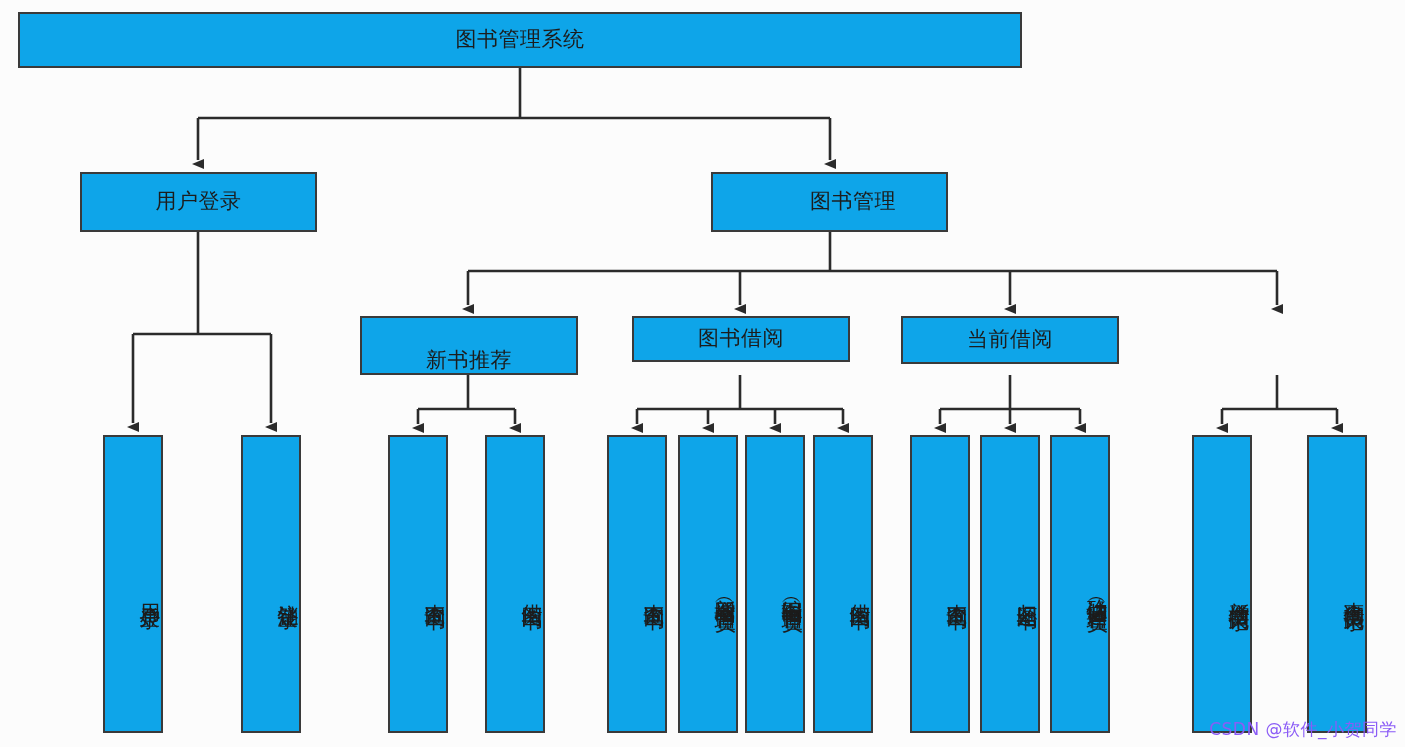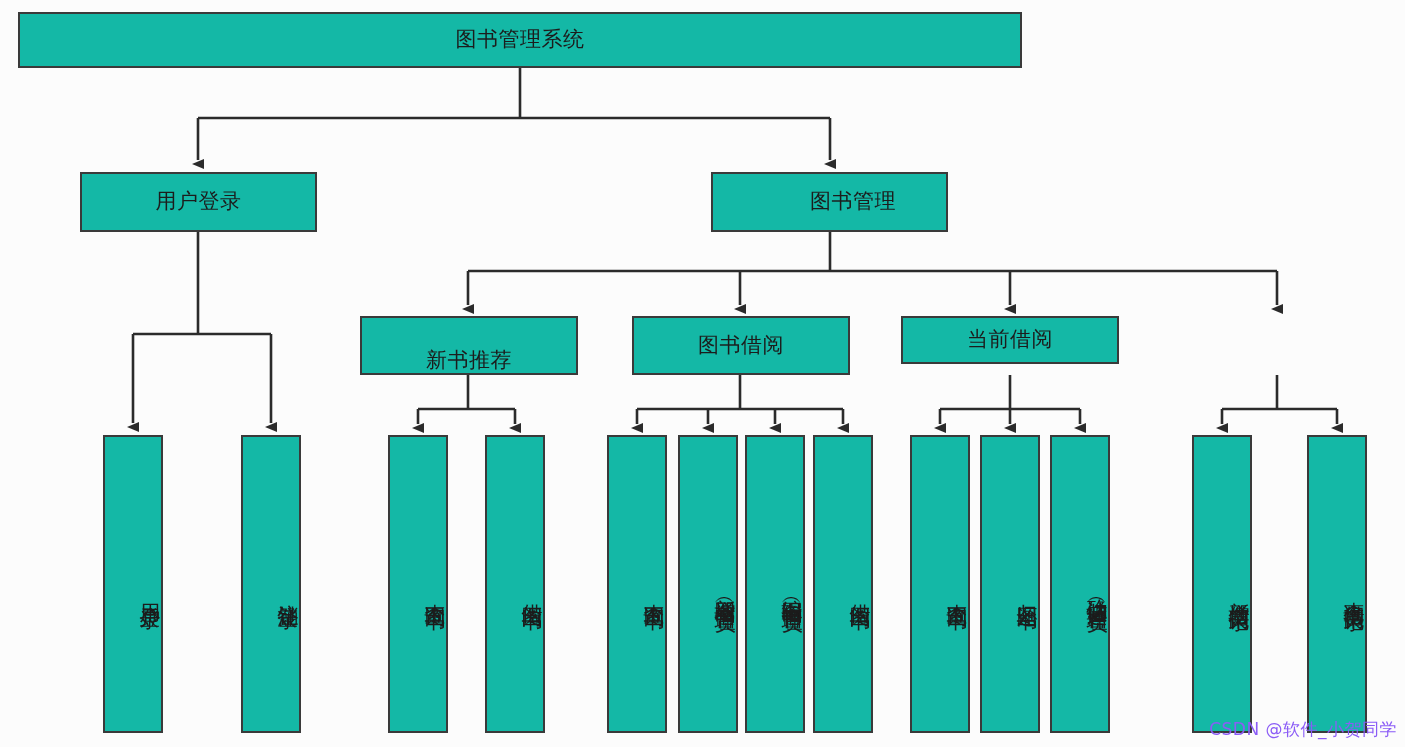--- a/index.html
+++ b/index.html
@@ -19,21 +19,21 @@
     position: absolute;
     left: 0;
     top: 0;
     width: 1405px;
     height: 747px;
     pointer-events: none;
   }
   .node {
     position: absolute;
     box-sizing: border-box;
-    background: #14b8a6;
+    background: #0ea5e9;
     border: 2px solid #3a3a3a;
     display: flex;
     align-items: center;
     justify-content: center;
     color: #1c1c1c;
     line-height: 1.12;
   }
   .node.horiz {
     font-size: 21px;
     letter-spacing: 0.5px;
@@ -128,21 +128,21 @@
   </div>
 
   <div class="node horiz" style="left:711px; top:172px; width:237px; height:60px;padding-left:47px;">
     <span>图书管理</span>
   </div>
 
   <div class="node horiz" style="left:360px; top:316px; width:218px; height:59px;align-items:flex-end;">
     <span>新书推荐</span>
   </div>
 
-  <div class="node horiz" style="left:632px; top:316px; width:218px; height:59px;">
+  <div class="node horiz" style="left:632px; top:316px; width:218px; height:46px;">
     <span>图书借阅</span>
   </div>
 
   <div class="node horiz" style="left:901px; top:316px; width:218px; height:48px;">
     <span>当前借阅</span>
   </div>
 
 
   <div class="node vert" style="left:103px; top:435px; width:60px; height:298px;">
     <span class="vtext">用户登录</span>

